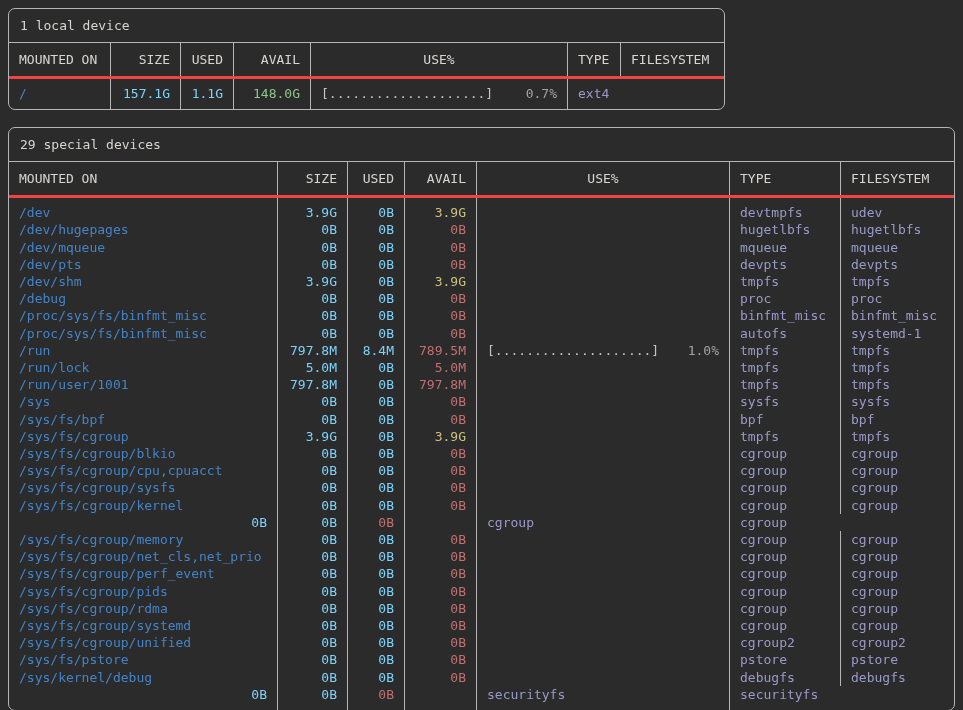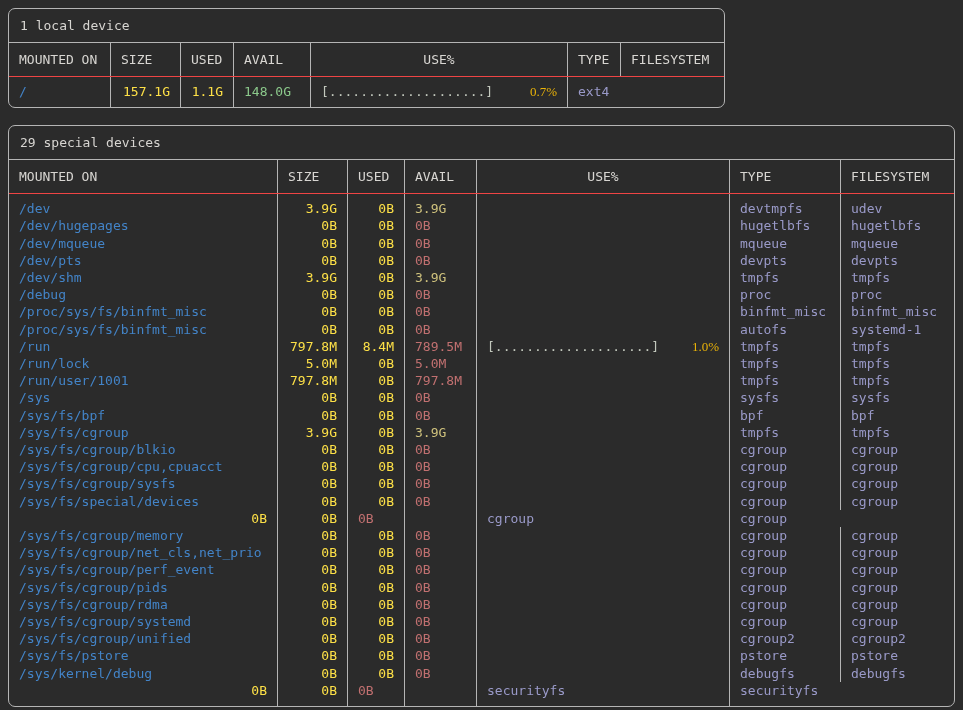--- a/index.html
+++ b/index.html
@@ -27,46 +27,46 @@
     line-height: 17px;
     white-space: pre;
   }
   .hdr-row, .data-row { display: grid; }
   .t-local .hdr-row, .t-local .data-row {
     grid-template-columns: 102px 70px 53px 77px 257px 53px 1fr;
   }
   .t-special .hdr-row, .t-special .data-row {
     grid-template-columns: 269px 70px 57px 72px 253px 111px 1fr;
   }
-  .hdr-row { border-bottom: 1px solid #ef4444; }
+  .hdr-row { border-bottom: 3px solid #ef4444; }
   .cell {
     padding: 0 10px;
     line-height: 17.2px;
     white-space: pre;
     overflow: hidden;
     border-right: 1px solid #b5b5b5;
     box-sizing: border-box;
   }
   .cell:last-child { border-right: none; }
   .hdr-row .cell { padding-top: 8px; padding-bottom: 8px; line-height: 17px; }
   .t-local .data-row .cell { padding-top: 8px; padding-bottom: 8px; }
   .rows .data-row:first-child .cell { padding-top: 6px; }
   .rows .data-row:last-child .cell { padding-bottom: 7px; }
   .a-left { text-align: left; }
-  .a-right { text-align: left; }
+  .a-right { text-align: right; }
   .a-center { text-align: center; }
   .c-mount { color: #4384c8; }
-  .c-num { color: #fde047; text-align: right; }
+  .c-num { color: #7dd3fc; text-align: right; }
   .c-type { color: #9a9ac9; }
   .c-use { display: flex; justify-content: space-between; align-items: baseline; }
   .green  { color: #8bc88b; }
   .yellow { color: #cfc27d; }
   .red    { color: #c17070; }
   .bar-txt { color: #c2c8bd; }
-  .pct { color: #eab308; font-family: Liberation Serif, serif; }
+  .pct { color: #a3a3a3; }
 </style>
 </head>
 <body>
 
 <div class="screen">
 
   <div class="duf-table t-local">
     <div class="title-row">1 local device</div>
     <div class="hdr-row">
       <div class="cell a-left">MOUNTED ON</div>
@@ -248,21 +248,21 @@
         <div class="data-row">
           <div class="cell c-mount">/sys/fs/cgroup/sysfs</div>
           <div class="cell c-num">0B</div>
           <div class="cell c-num">0B</div>
           <div class="cell a-right red">0B</div>
           <div class="cell c-use"></div>
           <div class="cell c-type">cgroup</div>
           <div class="cell c-type">cgroup</div>
         </div>
         <div class="data-row">
-          <div class="cell c-mount">/sys/fs/special/devices</div>
+          <div class="cell c-mount">/sys/fs/cgroup/kernel</div>
           <div class="cell c-num">0B</div>
           <div class="cell c-num">0B</div>
           <div class="cell a-right red">0B</div>
           <div class="cell c-use"></div>
           <div class="cell c-type">cgroup</div>
           <div class="cell c-type">cgroup</div>
         </div>
         <div class="data-row">
           <div class="cell c-num">0B</div>
           <div class="cell c-num">0B</div>

